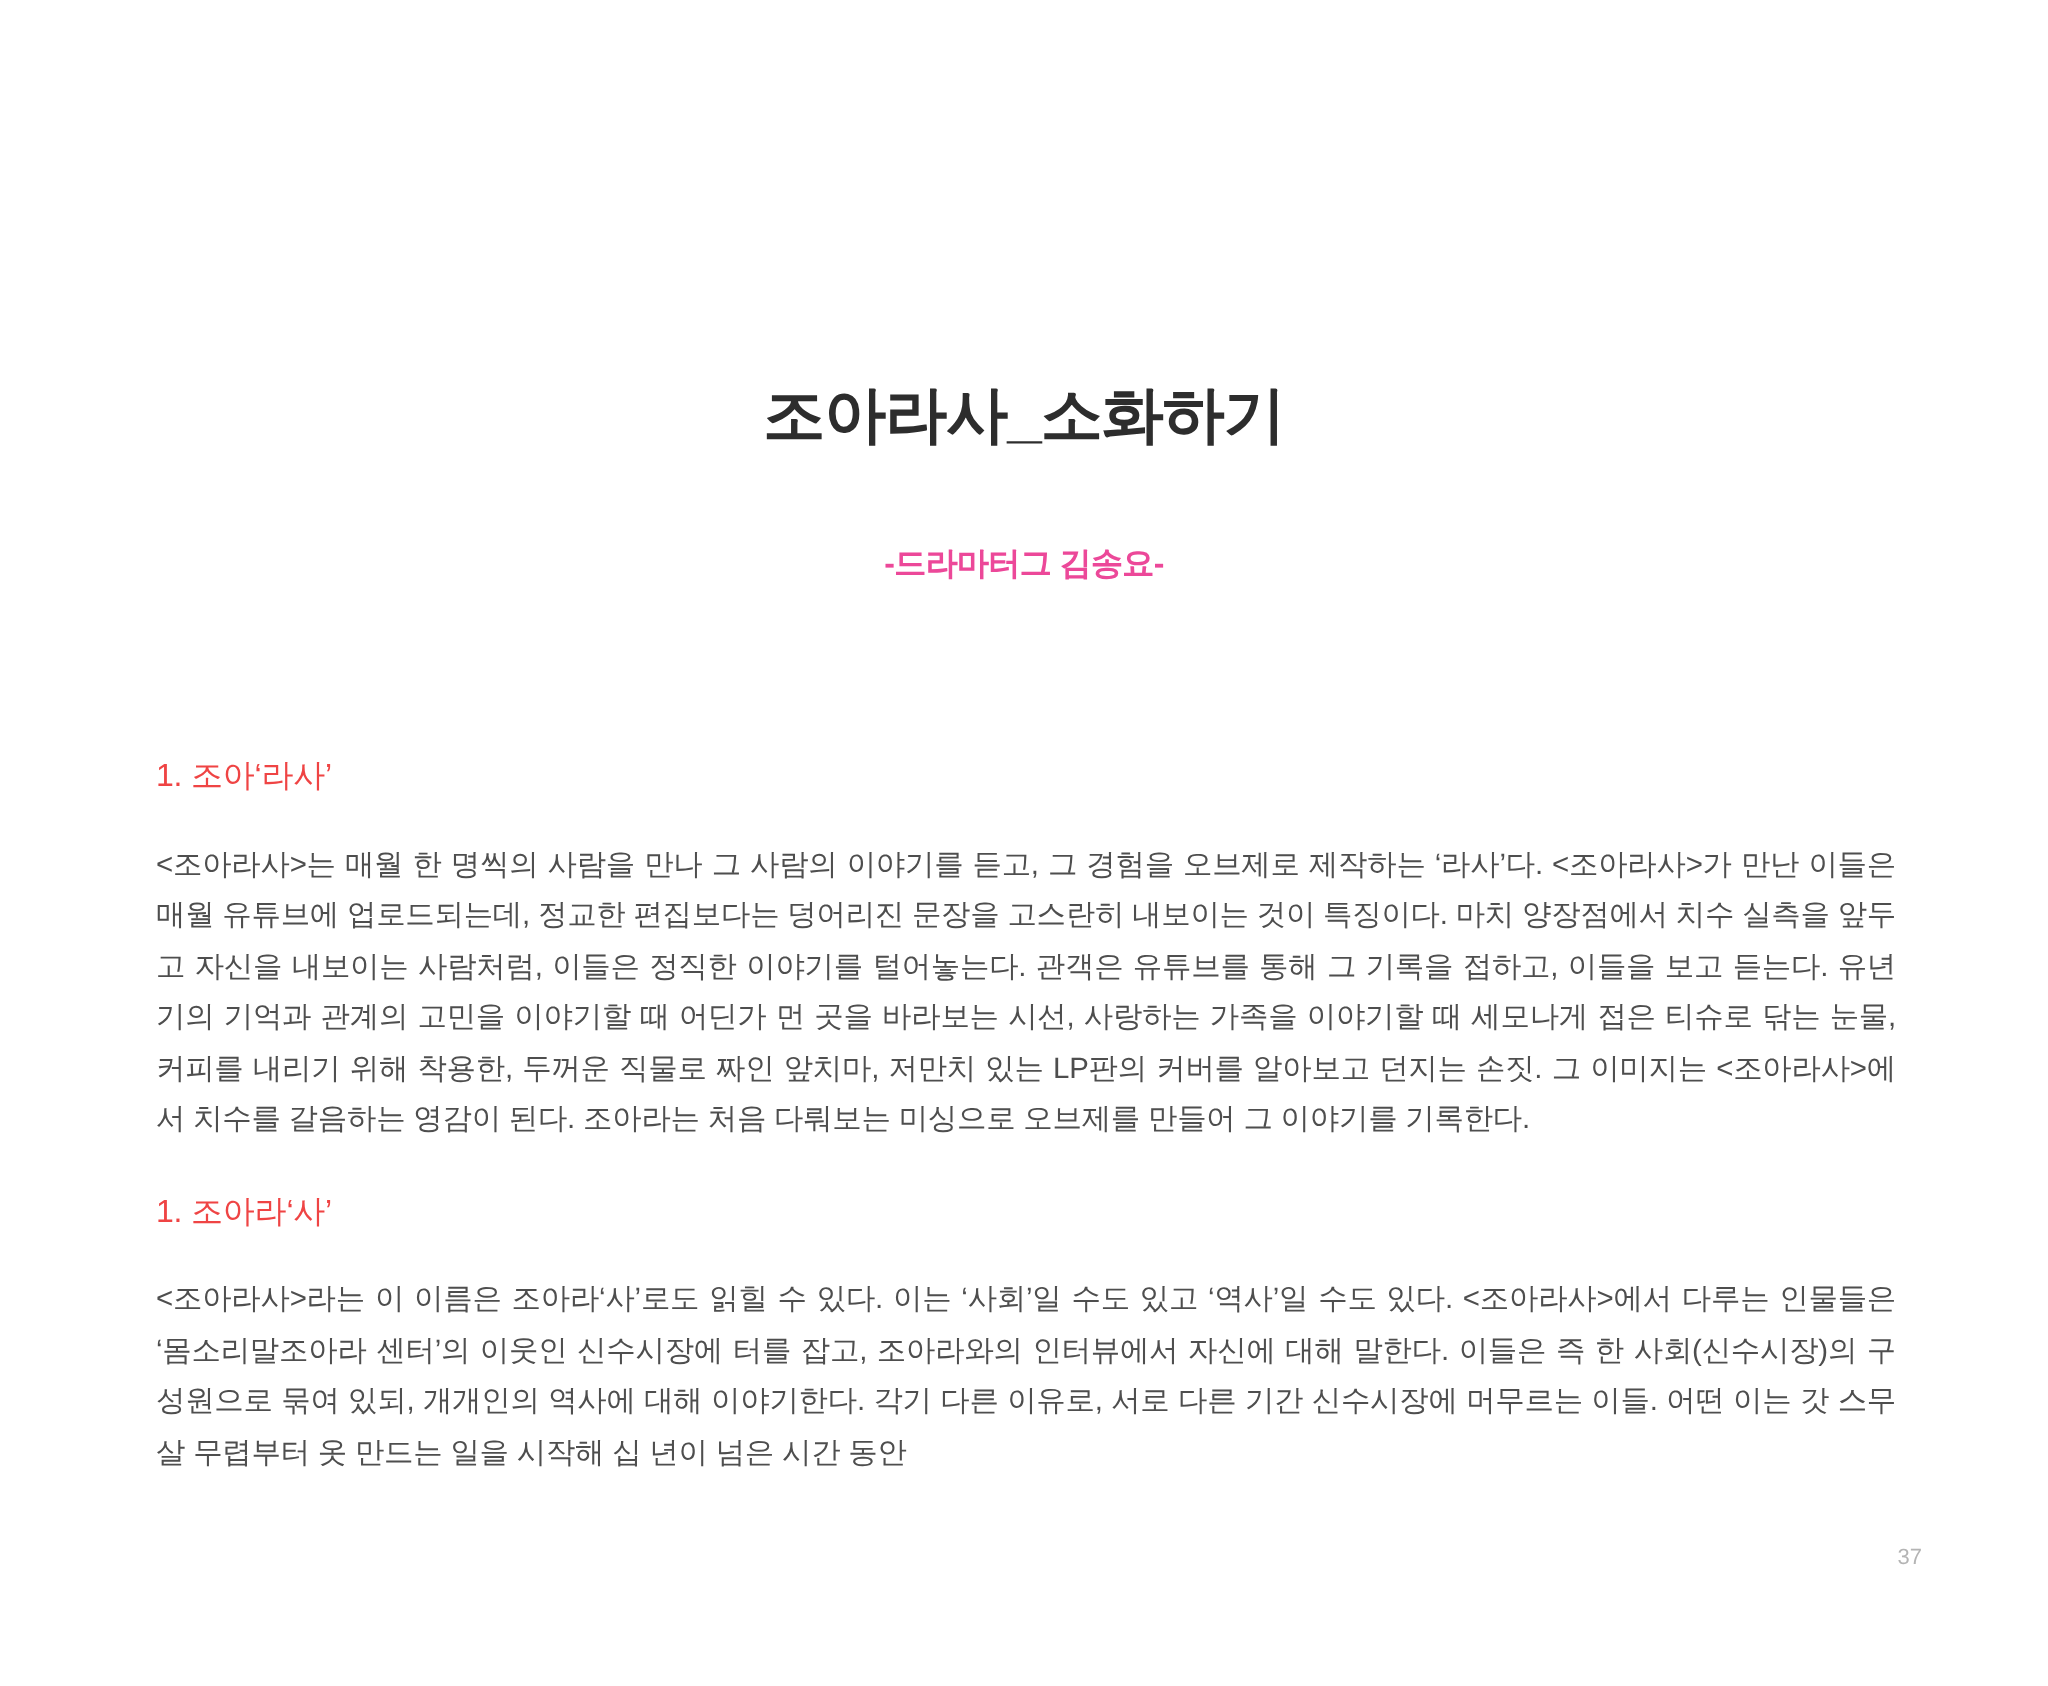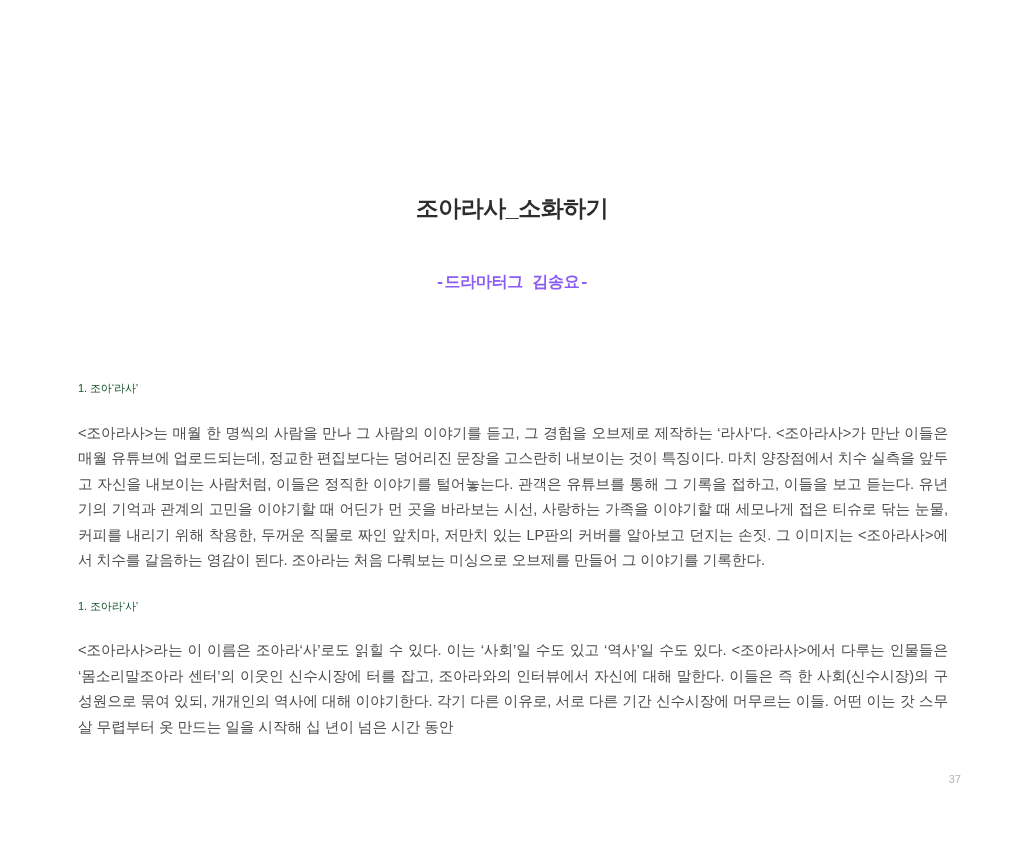--- a/index.html
+++ b/index.html
@@ -16,52 +16,51 @@
   }
   .page {
     position: absolute;
     inset: 0;
     background: #ffffff;
   }
   .doc-title {
     margin: 0;
     padding-top: 188px;
     text-align: center;
-    font-size: 23px;
+    font-size: 31px;
     font-weight: 700;
     letter-spacing: -0.5px;
     color: #2d2d2d;
     line-height: 40px;
   }
   .doc-subtitle {
     margin: 0;
     margin-top: 44px;
     text-align: center;
     font-size: 16px;
     font-weight: 700;
     letter-spacing: -0.3px;
-    color: #8b5cf6;
+    color: #ec4899;
     line-height: 22px;
-    font-family: Liberation Mono, monospace;
   }
   .doc-body {
     position: absolute;
     top: 376px;
     left: 78px;
     right: 76px;
     color: #4e4e4e;
     font-size: 14.7px;
     line-height: 25.5px;
     letter-spacing: -0.1px;
   }
   .section-heading {
     margin: 0 0 19px 0;
     font-weight: 400;
-    font-size: 11px;
-    color: #14532d;
+    font-size: 16px;
+    color: #ef4444;
   }
   .paragraph {
     margin: 0 0 20px 0;
     text-align: justify;
     text-justify: inter-character;
   }
   .page-number {
     position: absolute;
     top: 772px;
     right: 63px;

